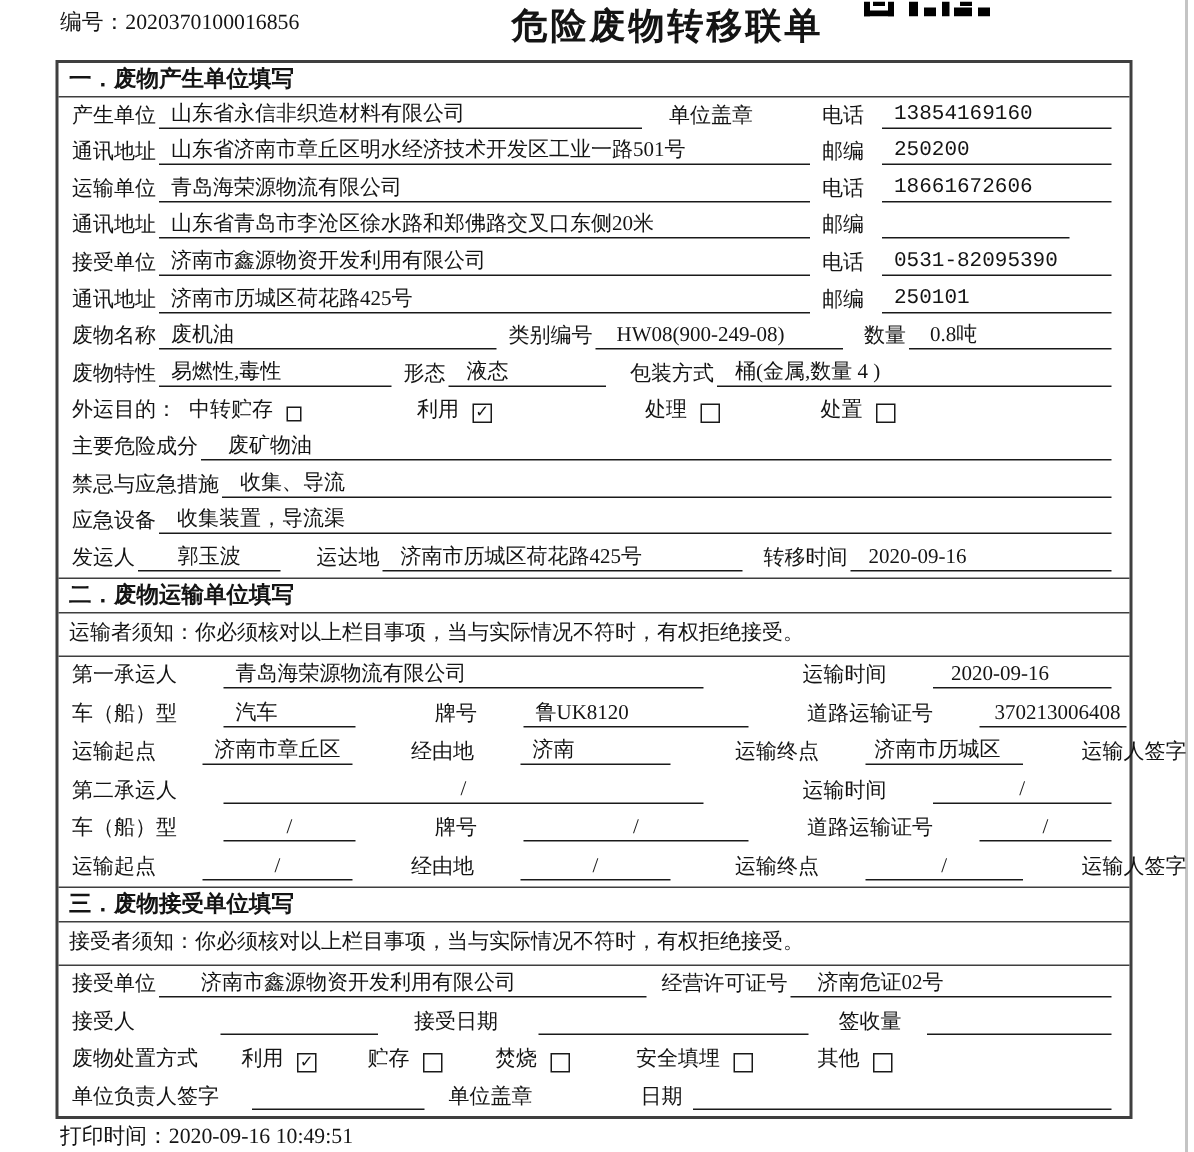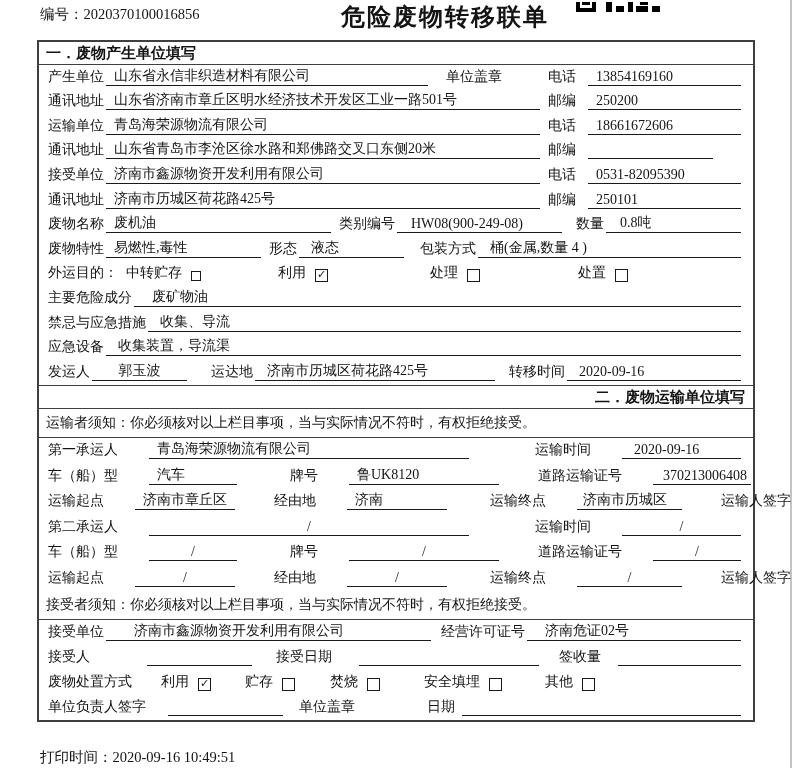--- a/index.html
+++ b/index.html
@@ -19,32 +19,32 @@
   .qr{position:absolute;left:576px;top:0;width:84px;height:10px;}
   .form{
     position:absolute;left:37px;top:40px;width:718px;box-sizing:border-box;
     border:2px solid #3f3f3f;background:#fff;
   }
   .sec-title{
     font-family:"Liberation Sans","DejaVu Sans",sans-serif;
     font-weight:bold;font-size:15px;line-height:17px;
     padding:2px 8px 3px 7px;border-bottom:1px solid #3f3f3f;
   }
-  .bt{border-top:1px solid #3f3f3f;text-align:right;}
+  .bt{border-top:1px solid #3f3f3f;}
   .notice{padding:6px 8px 6px 7px;border-bottom:1px solid #3f3f3f;line-height:16px;}
   .row{display:flex;align-items:flex-end;height:24.6px;box-sizing:border-box;
        padding:0 12px 4px 7px;}
   .s2 .row{height:25.5px;gap:29px;}
   .s3 .row{height:25px;}
   .lbl{white-space:nowrap;padding:0 2px;}
   .u{border-bottom:1px solid #1a1a1a;padding:0 4px 0 8px;white-space:nowrap;box-sizing:border-box;}
   .uc{text-align:center;padding:0;}
   .fx{flex:1 1 auto;}
   .zoneL{display:flex;flex:0 0 500px;align-items:flex-end;}
-  .zoneR{display:flex;flex:1 1 auto;align-items:flex-end;}
+  .zoneR{display:flex;flex:1 1 auto;font-family:Liberation Mono, monospace;}
   .zoneR .lbl{margin-right:10px;}
   .cb{
     display:inline-block;width:13px;height:13px;box-sizing:border-box;
     border:1.5px solid #1a1a1a;margin-left:7px;
     font-family:"DejaVu Sans",sans-serif;font-size:11px;line-height:10px;
     text-align:center;vertical-align:-1px;flex:0 0 auto;
   }
   .cb-sm{width:10px;height:10px;margin-bottom:1px;}
   .print-line{position:absolute;left:40px;top:748px;font-size:14.5px;white-space:nowrap;}
 </style>
@@ -163,21 +163,21 @@
     </div>
 
     <div class="row">
       <span class="lbl">外运目的：</span>
       <span class="lbl" style="margin-left:4px">中转贮存</span>
       <span class="cb cb-sm"></span>
       <span class="lbl" style="margin-left:75px">利用</span>
       <span class="cb">✓</span>
       <span class="lbl" style="margin-left:100px">处理</span>
       <span class="cb"></span>
-      <span class="lbl" style="margin-left:96px">处置</span>
+      <span class="lbl" style="margin-left:65px">处置</span>
       <span class="cb"></span>
     </div>
 
     <div class="row">
       <span class="lbl">主要危险成分</span>
       <span class="u fx" style="padding-left:18px">废矿物油</span>
     </div>
 
     <div class="row">
       <span class="lbl">禁忌与应急措施</span>
@@ -252,20 +252,21 @@
       <span class="lbl" style="margin-left:8px">经由地</span>
       <span class="u uc" style="flex:0 0 100px">/</span>
       <span class="lbl" style="margin-left:12px">运输终点</span>
       <span class="u uc" style="flex:0 0 105px">/</span>
       <span class="lbl" style="margin-left:8px">运输人签字</span>
       <span class="u uc fx">/</span>
     </div>
   </div>
 
   <div class="s3">
+    <div class="sec-title bt">三．废物接受单位填写</div>
     <div class="notice">接受者须知：你必须核对以上栏目事项，当与实际情况不符时，有权拒绝接受。</div>
 
     <div class="row">
       <span class="lbl">接受单位</span>
       <span class="u" style="flex:0 0 325px;padding-left:28px">济南市鑫源物资开发利用有限公司</span>
       <span class="lbl" style="margin-left:8px">经营许可证号</span>
       <span class="u fx" style="padding-left:18px">济南危证02号</span>
     </div>
 
     <div class="row">

